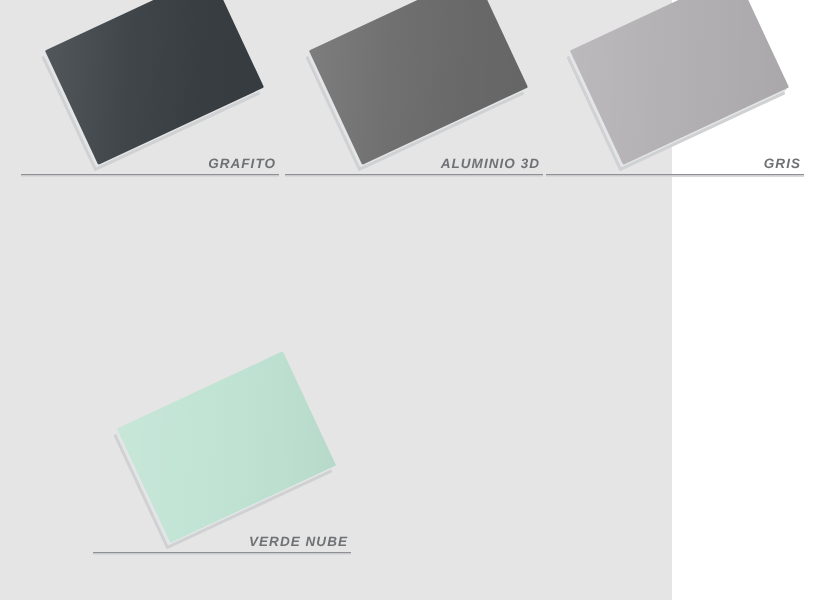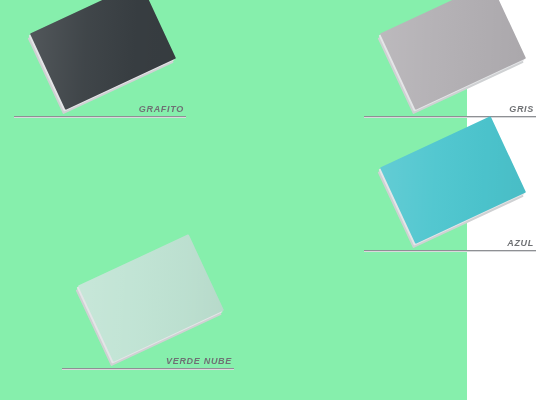--- a/index.html
+++ b/index.html
@@ -11,22 +11,21 @@
     height: 400px;
     background: #ffffff;
     font-family: "Liberation Sans", sans-serif;
     overflow: hidden;
   }
 
   #palette-board {
     position: relative;
     width: 448px;
     height: 400px;
-    background: #86efac;
-    padding-left: 19px;
+    background: #e5e5e5;
   }
 
   
   .swatch-row {
     position: absolute;
     left: 0;
     width: 560px;
     height: 133px;
   }
   .swatch-row.row-0 { top: 0px; }
@@ -148,45 +147,45 @@
       <div class="slab-wrap">
         <div class="slab">
           <div class="slab-edge"></div>
           <div class="slab-edge-2"></div>
           <div class="slab-face" style="background: rgb(56, 62, 66);"></div>
         </div>
       </div>
       <div class="baseline"></div>
       <div class="swatch-label">GRAFITO</div>
     </div>
+    <div class="swatch-cell col-1">
+      <div class="slab-wrap">
+        <div class="slab">
+          <div class="slab-edge"></div>
+          <div class="slab-edge-2"></div>
+          <div class="slab-face" style="background: rgb(106, 106, 106);"></div>
+        </div>
+      </div>
+      <div class="baseline"></div>
+      <div class="swatch-label">ALUMINIO 3D</div>
+    </div>
     <div class="swatch-cell col-2">
       <div class="slab-wrap">
         <div class="slab">
           <div class="slab-edge"></div>
           <div class="slab-edge-2"></div>
           <div class="slab-face" style="background: rgb(178, 175, 179);"></div>
         </div>
       </div>
       <div class="baseline"></div>
       <div class="swatch-label">GRIS</div>
     </div>
   </div>
 
   <div class="swatch-row row-1">
-    <div class="swatch-cell col-2">
-      <div class="slab-wrap">
-        <div class="slab">
-          <div class="slab-edge"></div>
-          <div class="slab-edge-2"></div>
-          <div class="slab-face" style="background: rgb(76, 197, 206);"></div>
-        </div>
-      </div>
-      <div class="baseline"></div>
-      <div class="swatch-label">AZUL</div>
-    </div>
   </div>
 
   <div class="swatch-row row-2">
     <div class="swatch-cell col-0">
       <div class="slab-wrap">
         <div class="slab">
           <div class="slab-edge"></div>
           <div class="slab-edge-2"></div>
           <div class="slab-face" style="background: rgb(191, 227, 211);"></div>
         </div>

